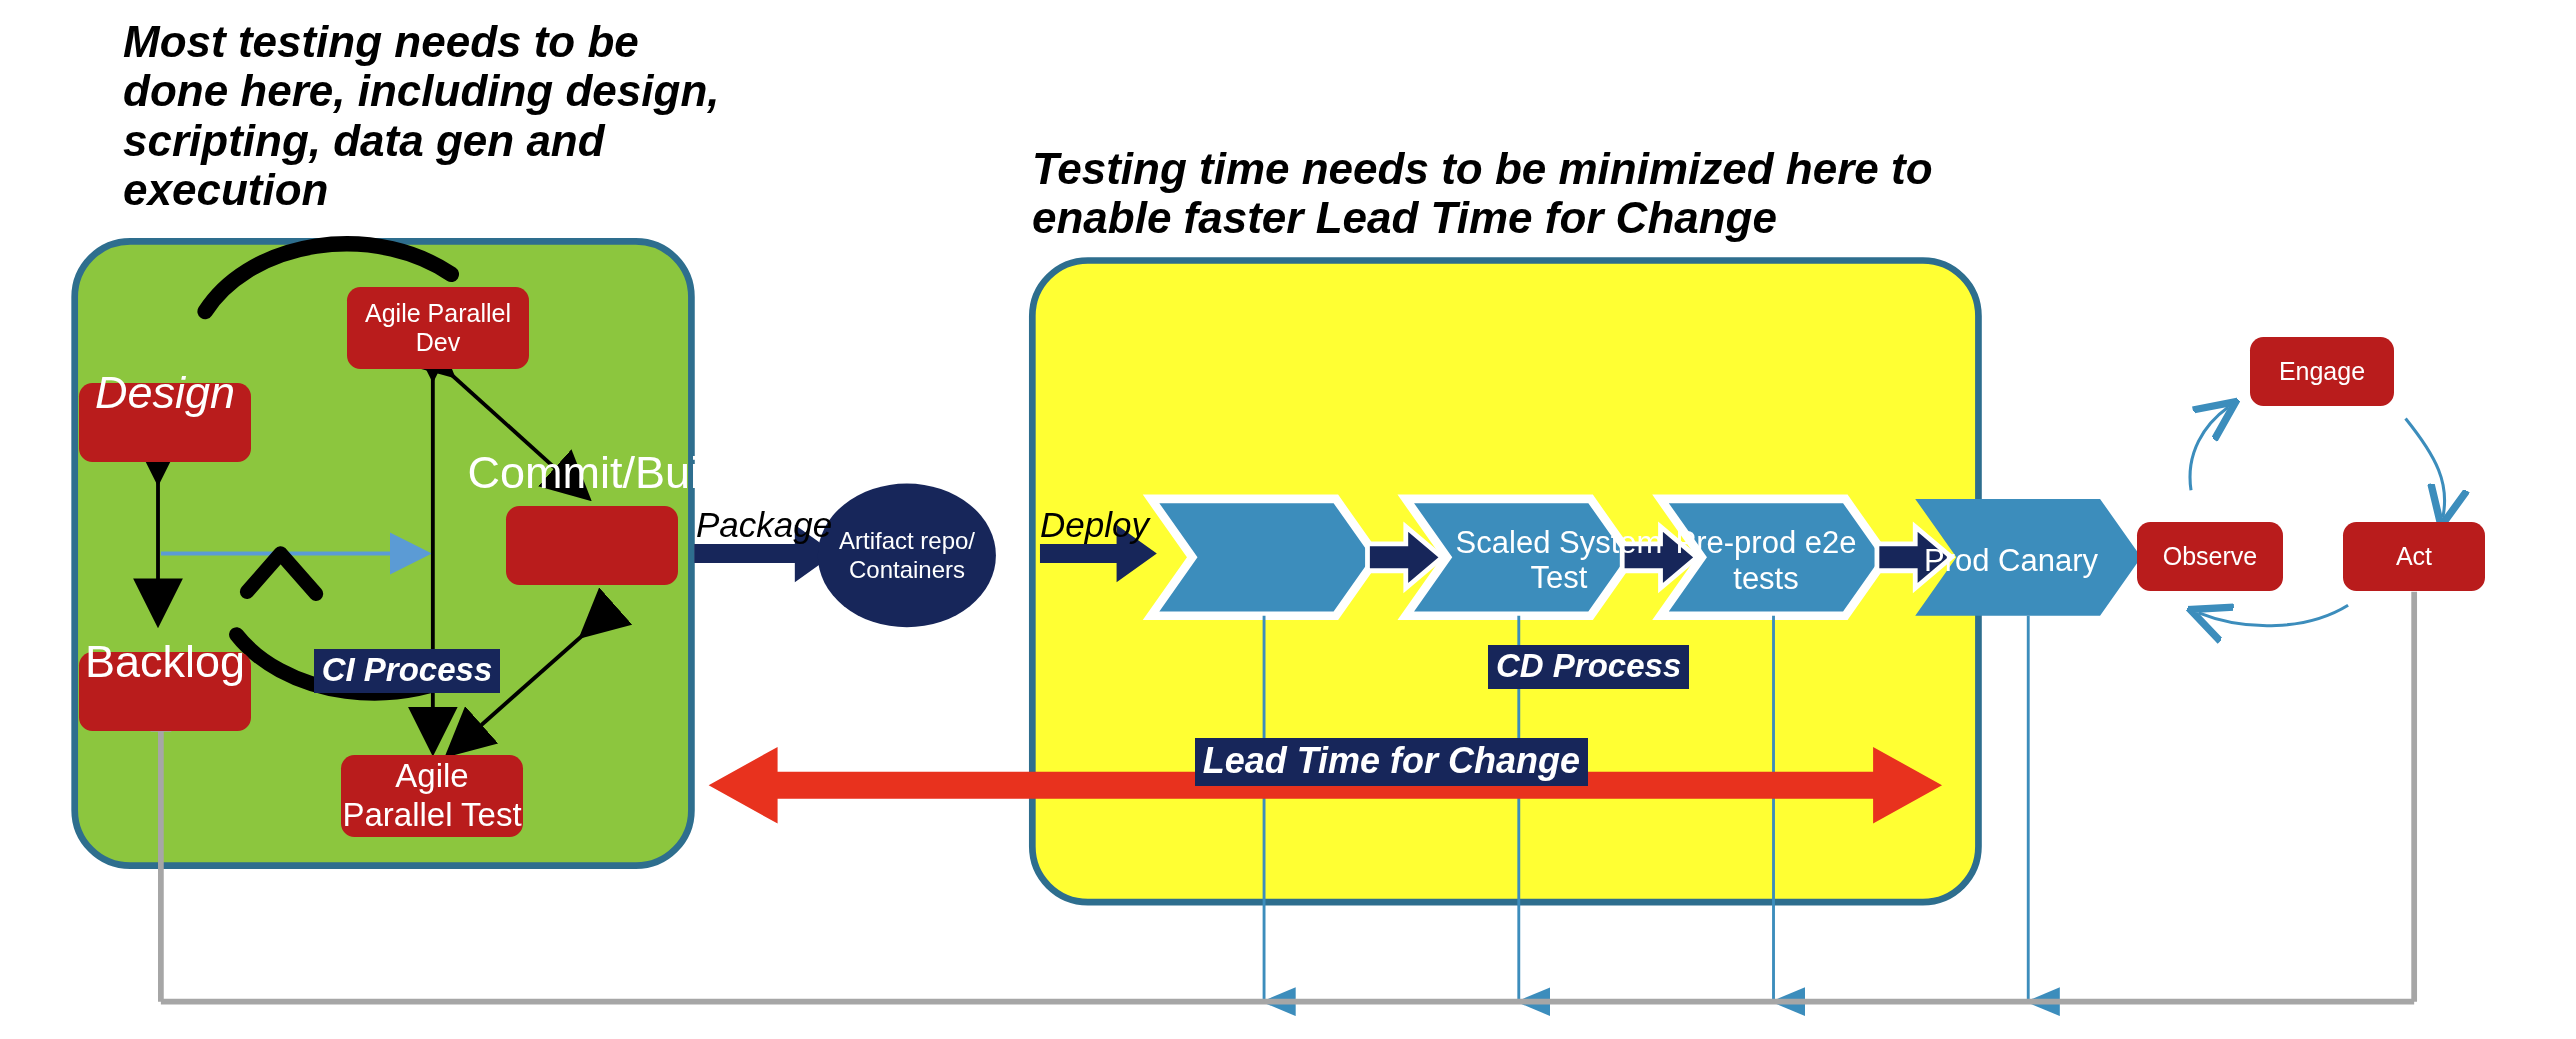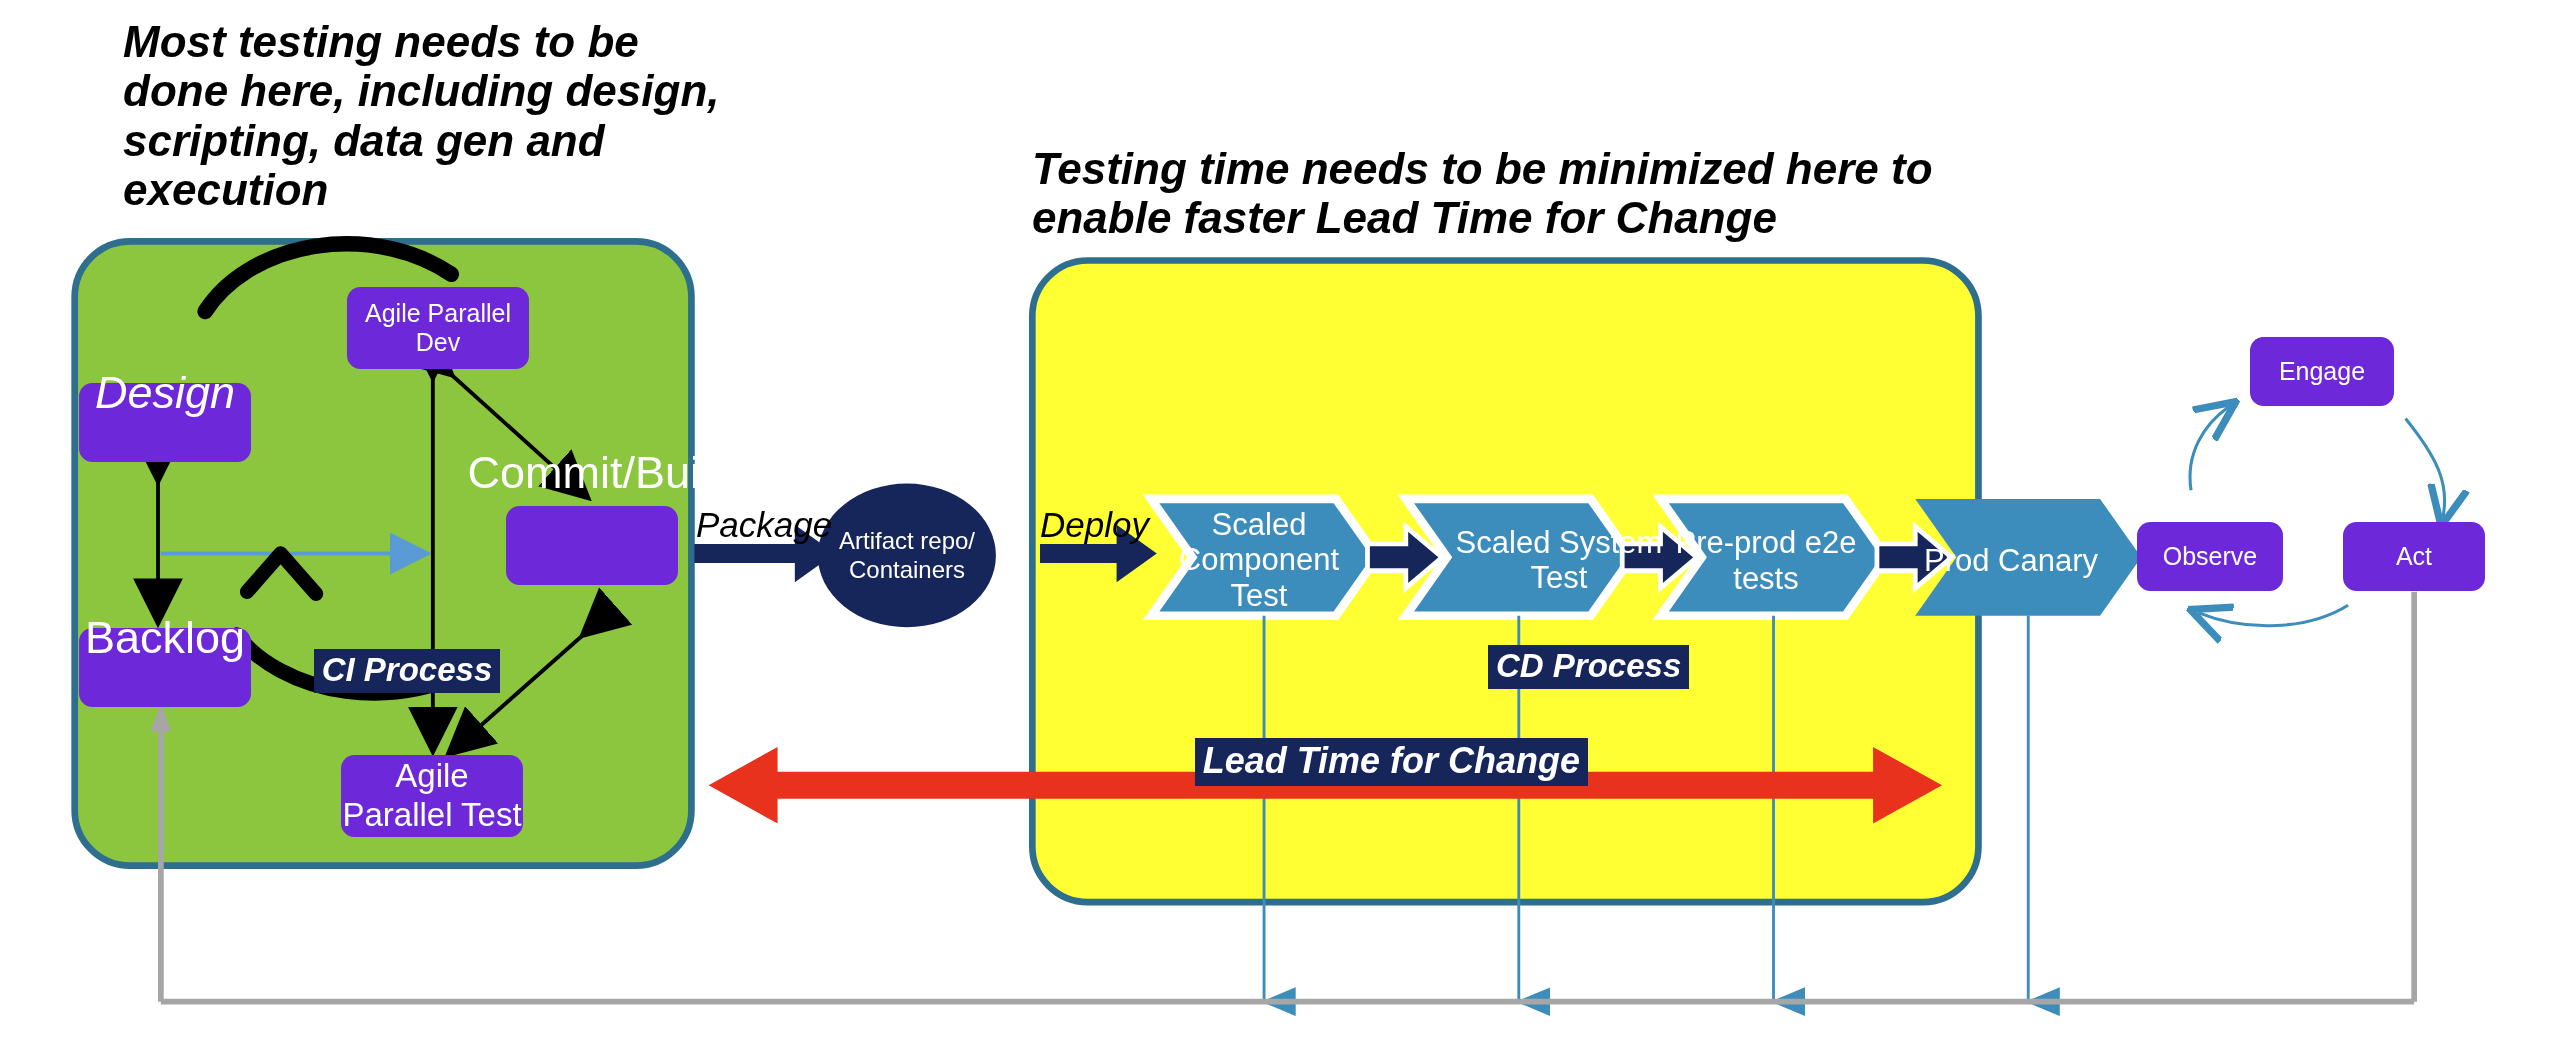--- a/index.html
+++ b/index.html
@@ -13,33 +13,33 @@
     position:absolute;z-index:9;
     font-style:italic;font-weight:bold;
     color:#000;line-height:1.12;
     white-space:pre-line;
   }
   #callout-left{left:123px;top:17px;font-size:44px;width:632px;}
   #callout-right{left:1032px;top:144px;font-size:44px;width:1015px;}
 
   .node{
     position:absolute;z-index:5;
-    background:#6d28d9;border-radius:13.4px;
+    background:#b91c1c;border-radius:13.4px;
     color:#ffffff;text-align:center;
     display:flex;align-items:center;justify-content:center;
     box-sizing:border-box;
   }
   .node span{display:block;width:100%;}
   .node.overflow{overflow:visible;}
   .node.overflow span{position:absolute;left:50%;transform:translateX(-50%);width:249px;}
 
   
   #node-design{left:79px;top:383px;width:172px;height:79px;font-size:45px;z-index:5;}
   #node-design span{top:-13.4px;line-height:1.0;font-style:italic;}
-  #node-backlog{left:79px;top:628px;width:172px;height:79px;font-size:45px;z-index:5;}
+  #node-backlog{left:79px;top:652px;width:172px;height:79px;font-size:45px;z-index:5;}
   #node-backlog span{top:-13.4px;line-height:1.0;}
   #node-commit{left:506px;top:506px;width:172px;height:79px;font-size:45px;z-index:5;}
   #node-commit span{top:-56px;line-height:1.0;}
   #node-apdev{left:347px;top:287px;width:182px;height:82px;font-size:25px;line-height:1.18;}
   #node-aptest{left:341px;top:755px;width:182px;height:82px;font-size:33px;line-height:1.18;}
 
   
   #node-engage{left:2250px;top:337px;width:144px;height:69px;font-size:25px;}
   #node-act{left:2343px;top:522px;width:142px;height:69px;font-size:25px;}
   #node-observe{left:2137px;top:522px;width:146px;height:69px;font-size:25px;}
@@ -179,21 +179,20 @@
   </div>
   <div class="node" id="node-apdev">
     <span>Agile Parallel Dev</span>
   </div>
   <div class="node" id="node-aptest">
     <span>Agile Parallel Test</span>
   </div>
 
   <div id="artifact-label">Artifact repo/ Containers</div>
 
-  <div class="chev-label" id="chev-label-1">Scaled Component Test</div>
   <div class="chev-label" id="chev-label-2">Scaled System Test</div>
   <div class="chev-label" id="chev-label-3">Pre-prod e2e tests</div>
   <div class="chev-label" id="chev-label-4">Prod Canary</div>
 
   <div class="node" id="node-engage">
     <span>Engage</span>
   </div>
   <div class="node" id="node-act">
     <span>Act</span>
   </div>

